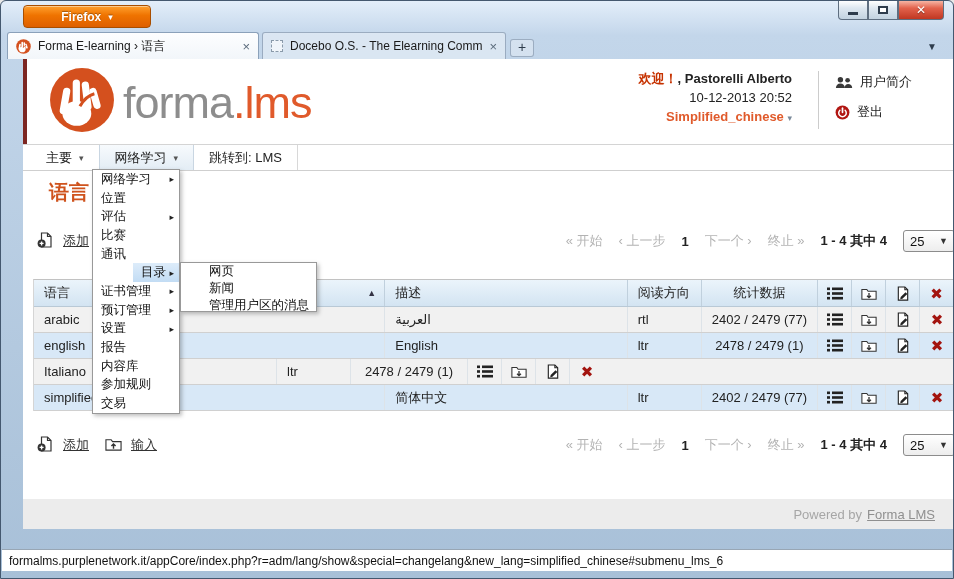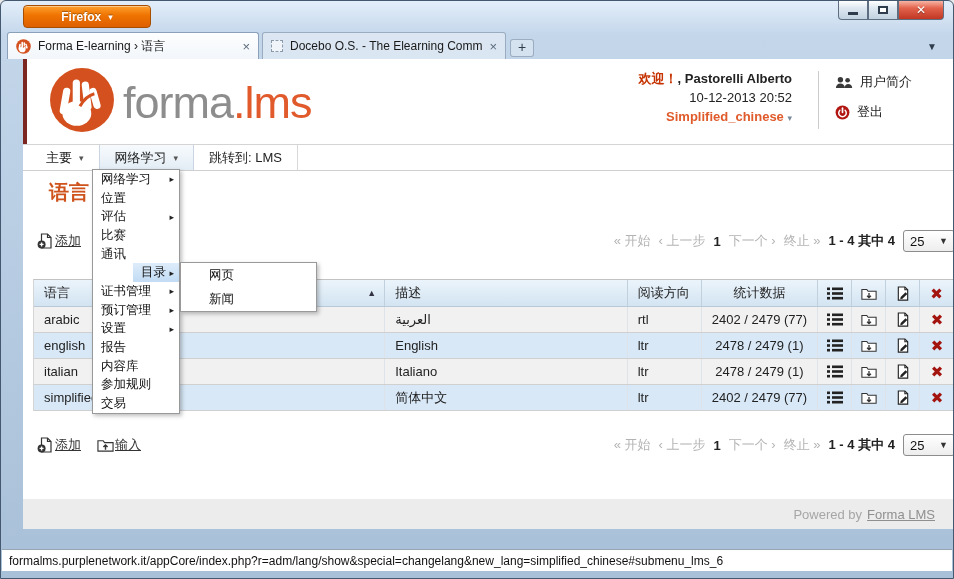--- a/index.html
+++ b/index.html
@@ -69,25 +69,25 @@
   .nav-item.active { background:linear-gradient(#f7fafd,#e3edf5);
     border-left:1px solid #c9d6e2; border-right:1px solid #c9d6e2; }
   .nav-item.plain { border-right:1px solid #d8d8d8; }
   .nav-caret { font-size:9px; color:#555; }
 
   .page-title { position:absolute; left:26px; top:120px; font-size:20px; font-weight:bold; color:#cf531d; }
 
   .toolbar { position:absolute; left:10px; right:10px; height:28px; display:flex; align-items:center; }
   .toolbar.top { top:168px; } .toolbar.bottom { top:372px; }
   .tool-links { display:flex; align-items:center; gap:16px; margin-left:4px; }
-  .tool-link { display:flex; align-items:center; gap:1px; font-size:13px; color:#333; }
+  .tool-link { display:flex; gap:9px; font-size:13px; color:#333; }
   .tool-link .lbl { text-decoration:underline; }
   .ticon { width:17px; height:16px; }
 
-  .pagination { margin-left:auto; display:flex; align-items:center; gap:8px; font-size:13px; }
+  .pagination { margin-left:auto; display:flex; align-items:center; gap:16px; font-size:13px; }
   .pg-dis { color:#b3b3b3; }
   .pg-cur, .pg-range { color:#222; font-weight:bold; }
   .pg-select { width:52px; height:22px; border:1px solid #8c8c8c; border-radius:3px;
     background:linear-gradient(#fff,#ededed); display:flex; align-items:center;
     justify-content:space-between; padding:0 6px; font-size:13px; color:#111; }
   .pg-select .caret { font-size:9px; color:#333; }
 
   
   .dtable { position:absolute; left:10px; top:220px; width:922px; border-top:1px solid #c2c2c2;
     border-left:1px solid #d5d5d5; border-right:1px solid #d5d5d5; font-size:13px; color:#222; }
@@ -378,21 +378,20 @@
             <svg class="cicon">
               <use href="#i-edit"></use>
             </svg>
           </div>
         <div class="cell c-ic">
             <span class="del-x">✖</span>
           </div>
       </div>
 
       <div class="trow r-odd">
-        <div class="cell c-lang">italian</div>
         <div class="cell c-desc">Italiano</div>
         <div class="cell c-dir">ltr</div>
         <div class="cell c-stats">2478 / 2479 (1)</div>
         <div class="cell c-ic">
             <svg class="cicon">
               <use href="#i-list"></use>
             </svg>
           </div>
         <div class="cell c-ic">
             <svg class="cicon">
@@ -517,20 +516,23 @@
         </div>
     </div>
 
     <div class="submenu">
       <div class="submenu-item">
           <span>网页</span>
         </div>
       <div class="submenu-item">
           <span>新闻</span>
         </div>
+      <div class="submenu-item">
+          <span>管理用户区的消息</span>
+        </div>
     </div>
 
   </div>
 
   <div class="statusbar">
     <span>formalms.purplenetwork.it/appCore/index.php?r=adm/lang/show&amp;special=changelang&amp;new_lang=simplified_chinese#submenu_lms_6</span>
   </div>
 
 </div>
 

